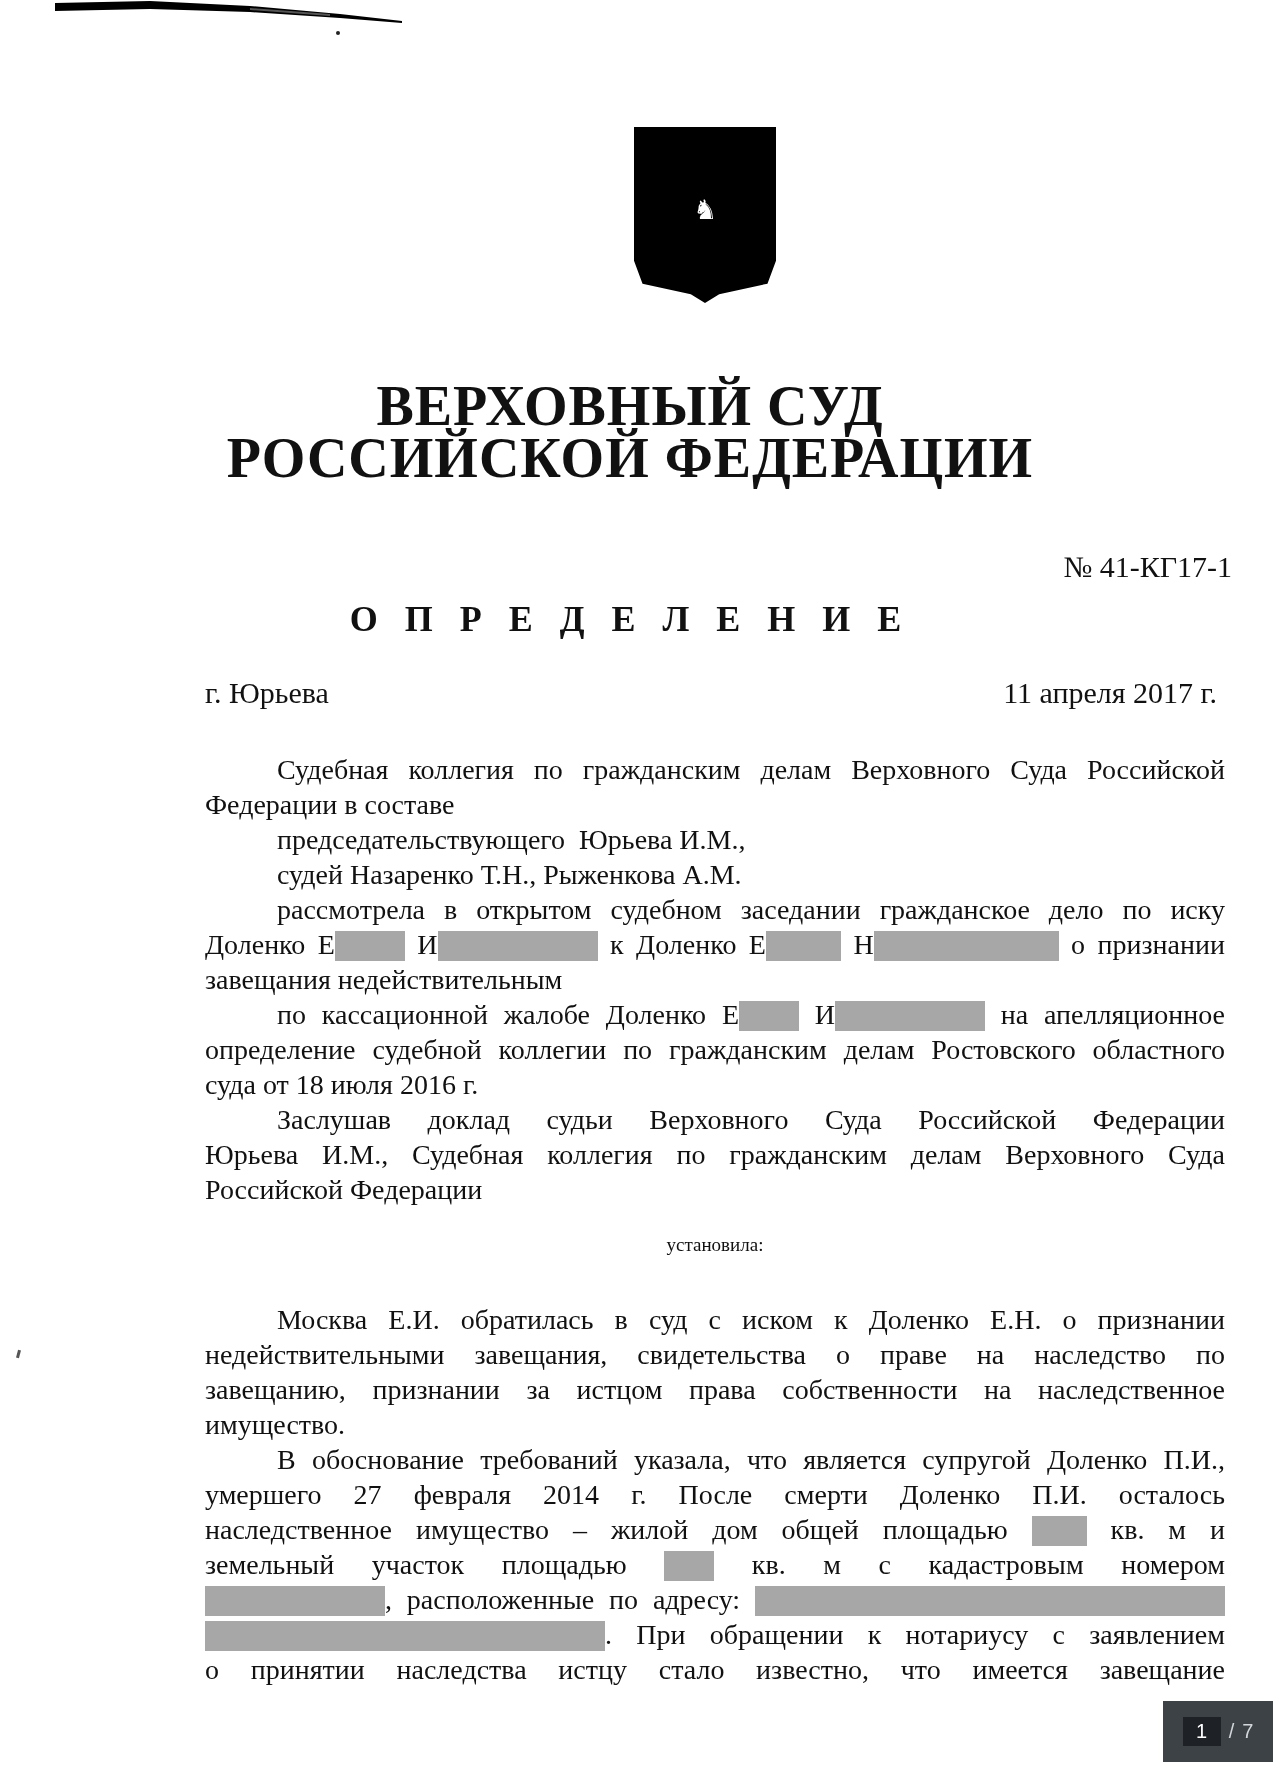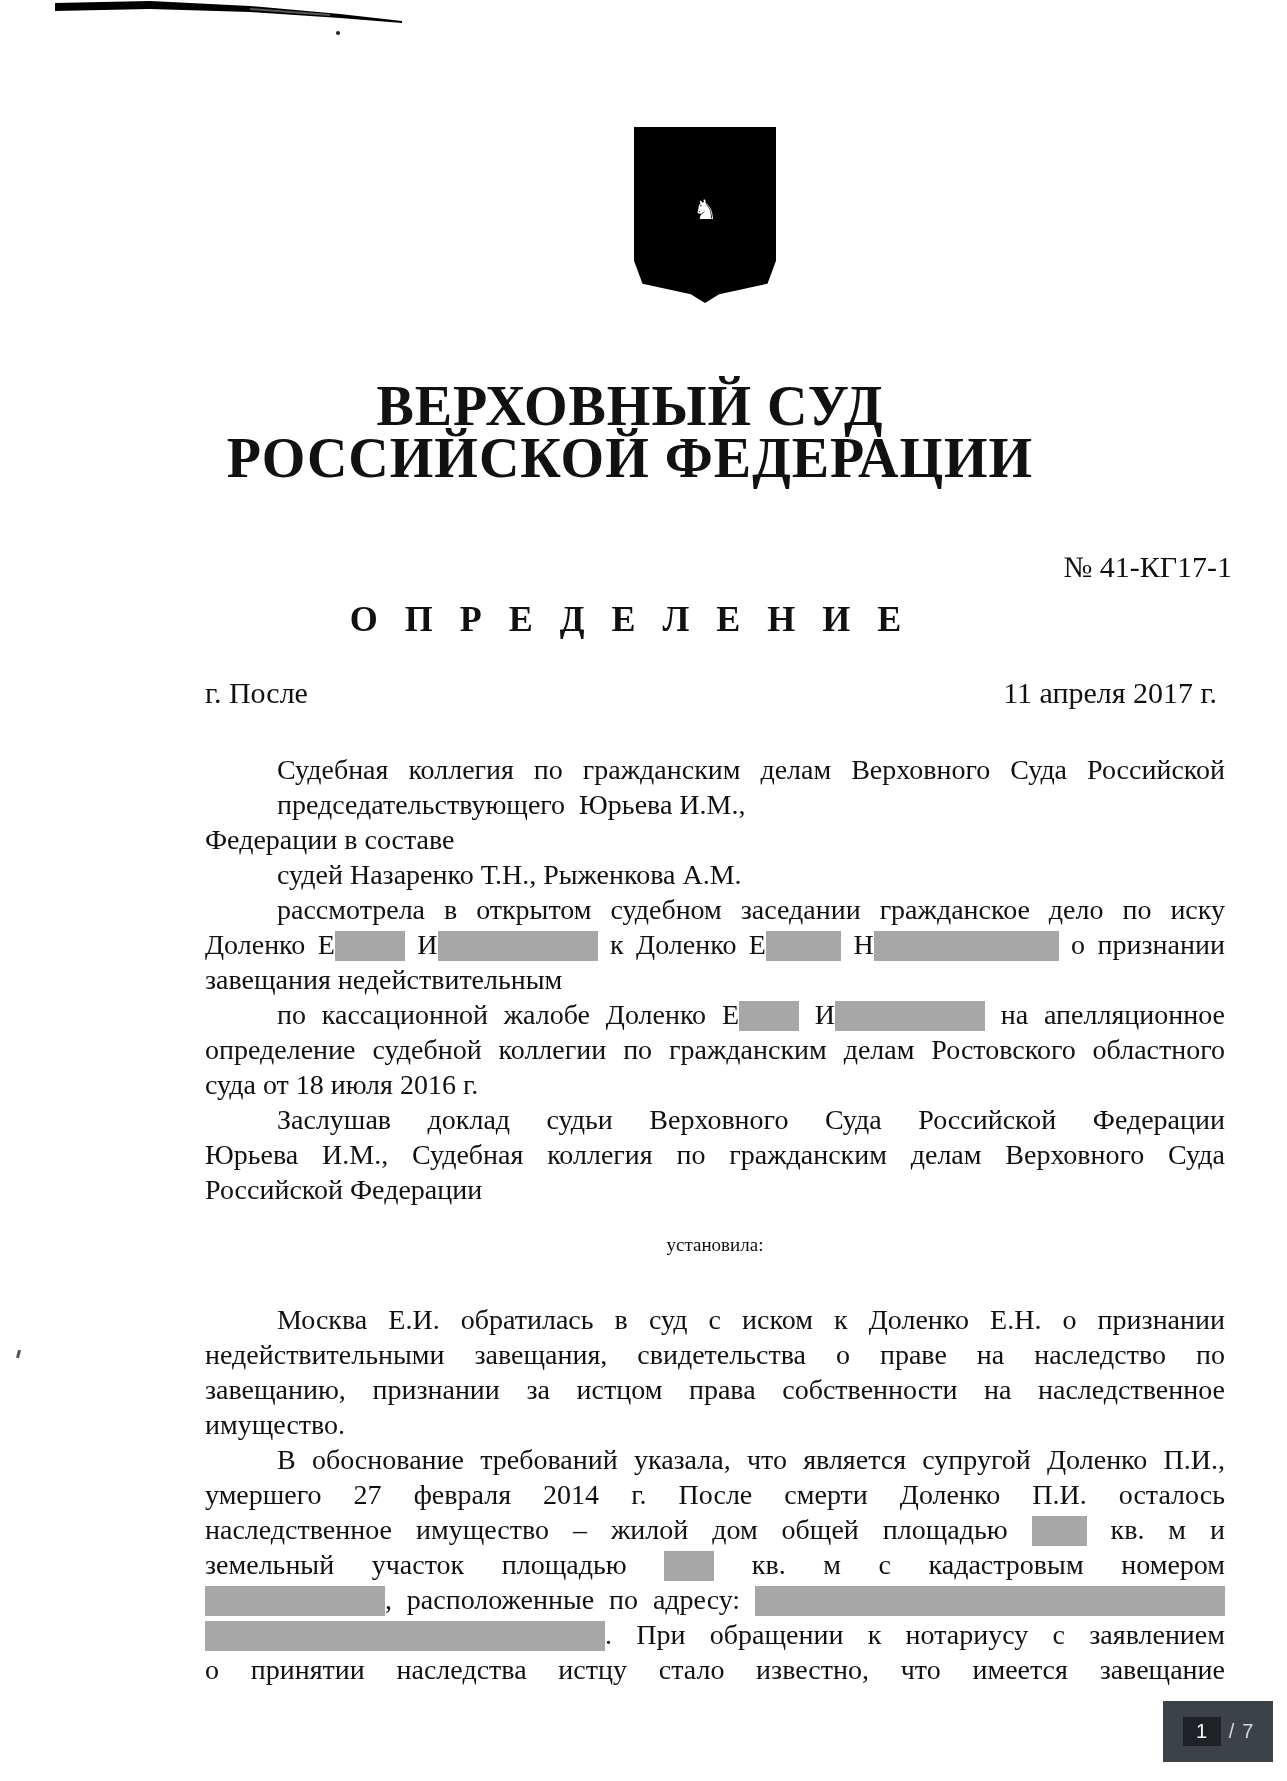--- a/index.html
+++ b/index.html
@@ -56,28 +56,28 @@
   <div class="court-title">
     <div>ВЕРХОВНЫЙ СУД</div>
     <div>РОССИЙСКОЙ ФЕДЕРАЦИИ</div>
   </div>
 
   <div class="case-number">№ 41-КГ17-1</div>
 
   <div class="doc-type">О П Р Е Д Е Л Е Н И Е</div>
 
   <div class="place-date">
-    <span>г.  После</span>
+    <span>г.  Юрьева</span>
     <span>11 апреля 2017 г.</span>
   </div>
 
   <div id="doc-body">
       <div class="line j indent">Судебная коллегия по гражданским делам Верховного Суда Российской</div>
+      <div class="line l">Федерации в составе</div>
       <div class="line l indent">председательствующего&nbsp; Юрьева И.М.,</div>
-      <div class="line l">Федерации в составе</div>
       <div class="line l indent">судей Назаренко Т.Н., Рыженкова А.М.</div>
       <div class="line j indent">рассмотрела в открытом судебном заседании гражданское дело по иску</div>
       <div class="line j">Доленко Е<span class="redact" style="width: 70px; background: rgb(167, 167, 167);"></span> И<span class="redact" style="width: 160px; background: rgb(167, 167, 167);"></span> к Доленко Е<span class="redact" style="width: 75px; background: rgb(167, 167, 167);"></span> Н<span class="redact" style="width: 185px; background: rgb(167, 167, 167);"></span> о признании</div>
       <div class="line l">завещания недействительным</div>
       <div class="line j indent">по кассационной жалобе Доленко Е<span class="redact" style="width: 60px; background: rgb(167, 167, 167);"></span> И<span class="redact" style="width: 150px; background: rgb(167, 167, 167);"></span> на апелляционное</div>
       <div class="line j">определение судебной коллегии по гражданским делам Ростовского областного</div>
       <div class="line l">суда от 18 июля 2016 г.</div>
       <div class="line j indent">Заслушав доклад судьи Верховного Суда Российской Федерации</div>
       <div class="line j">Юрьева И.М., Судебная коллегия по гражданским делам Верховного Суда</div>
       <div class="line l">Российской Федерации</div>

